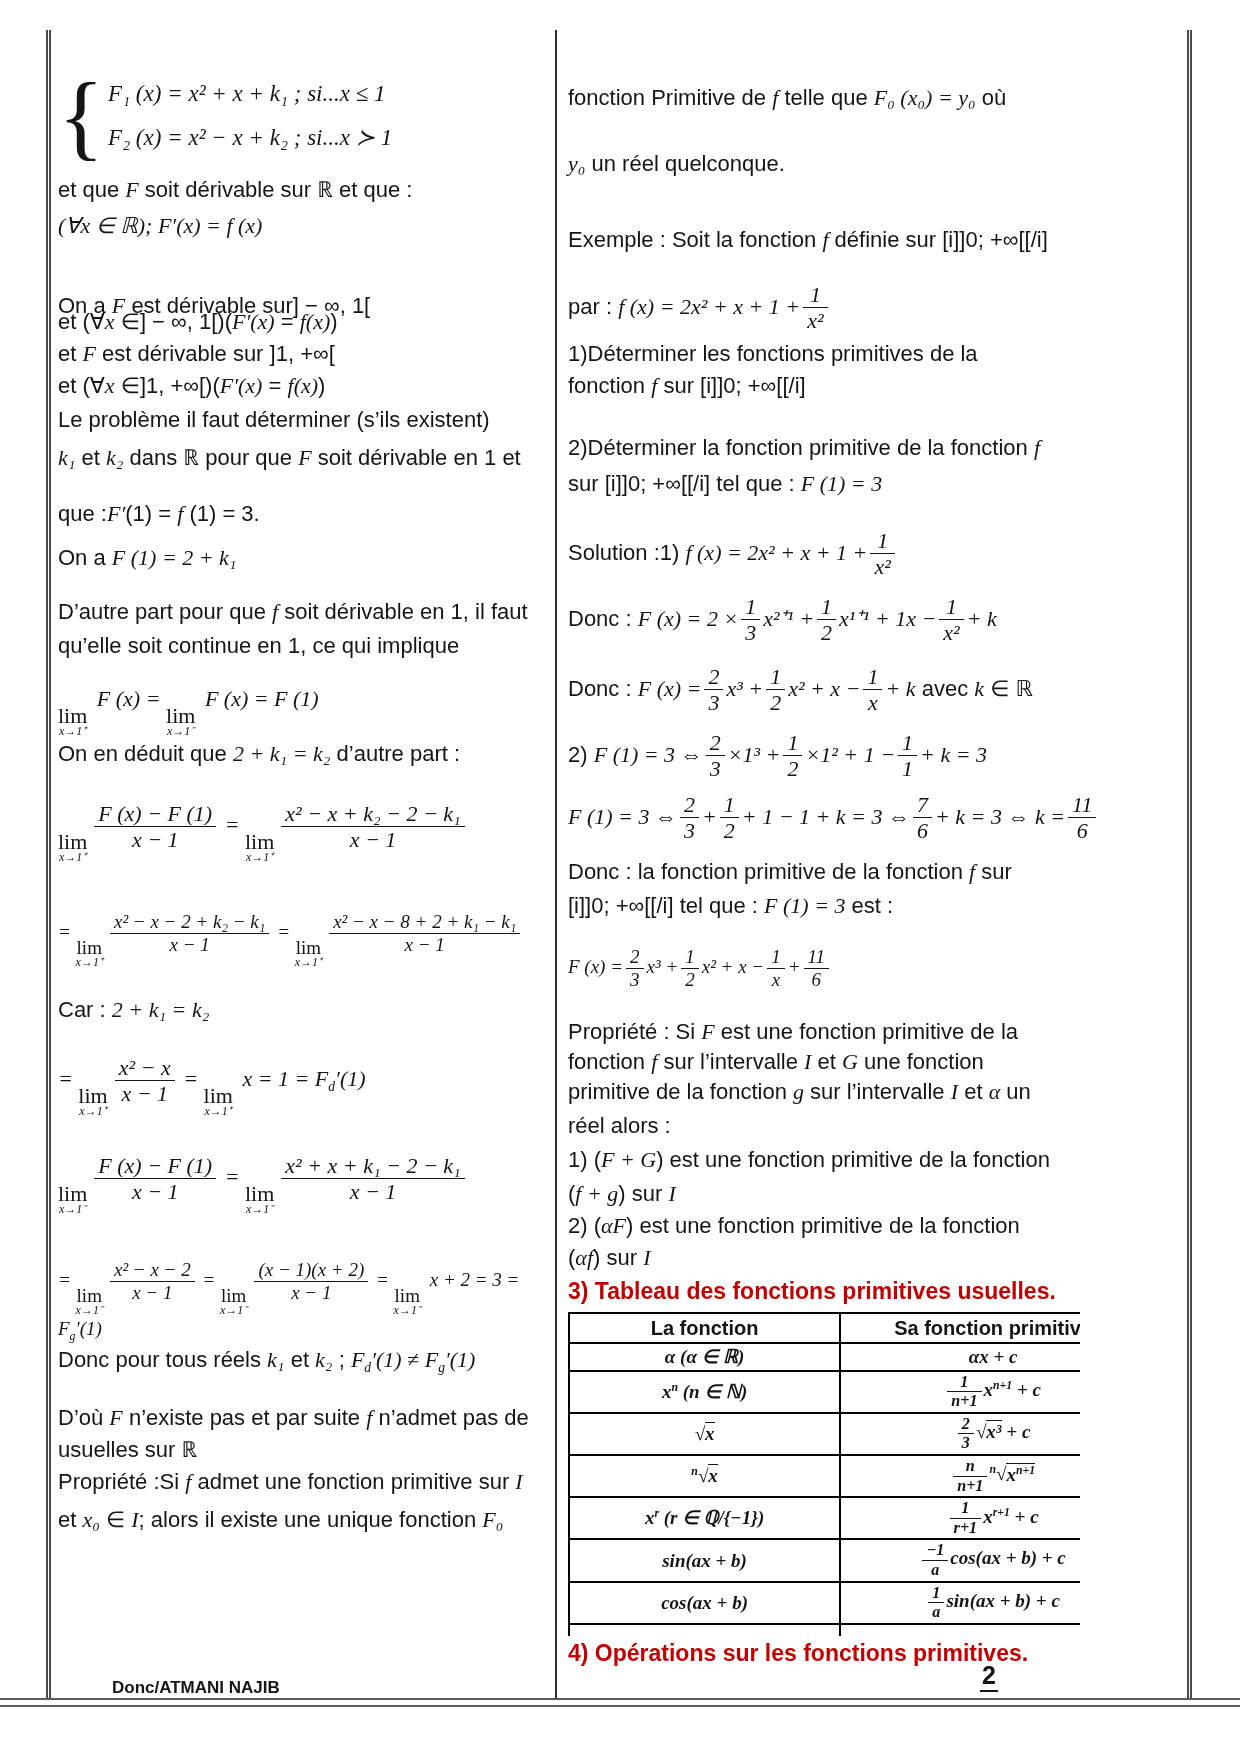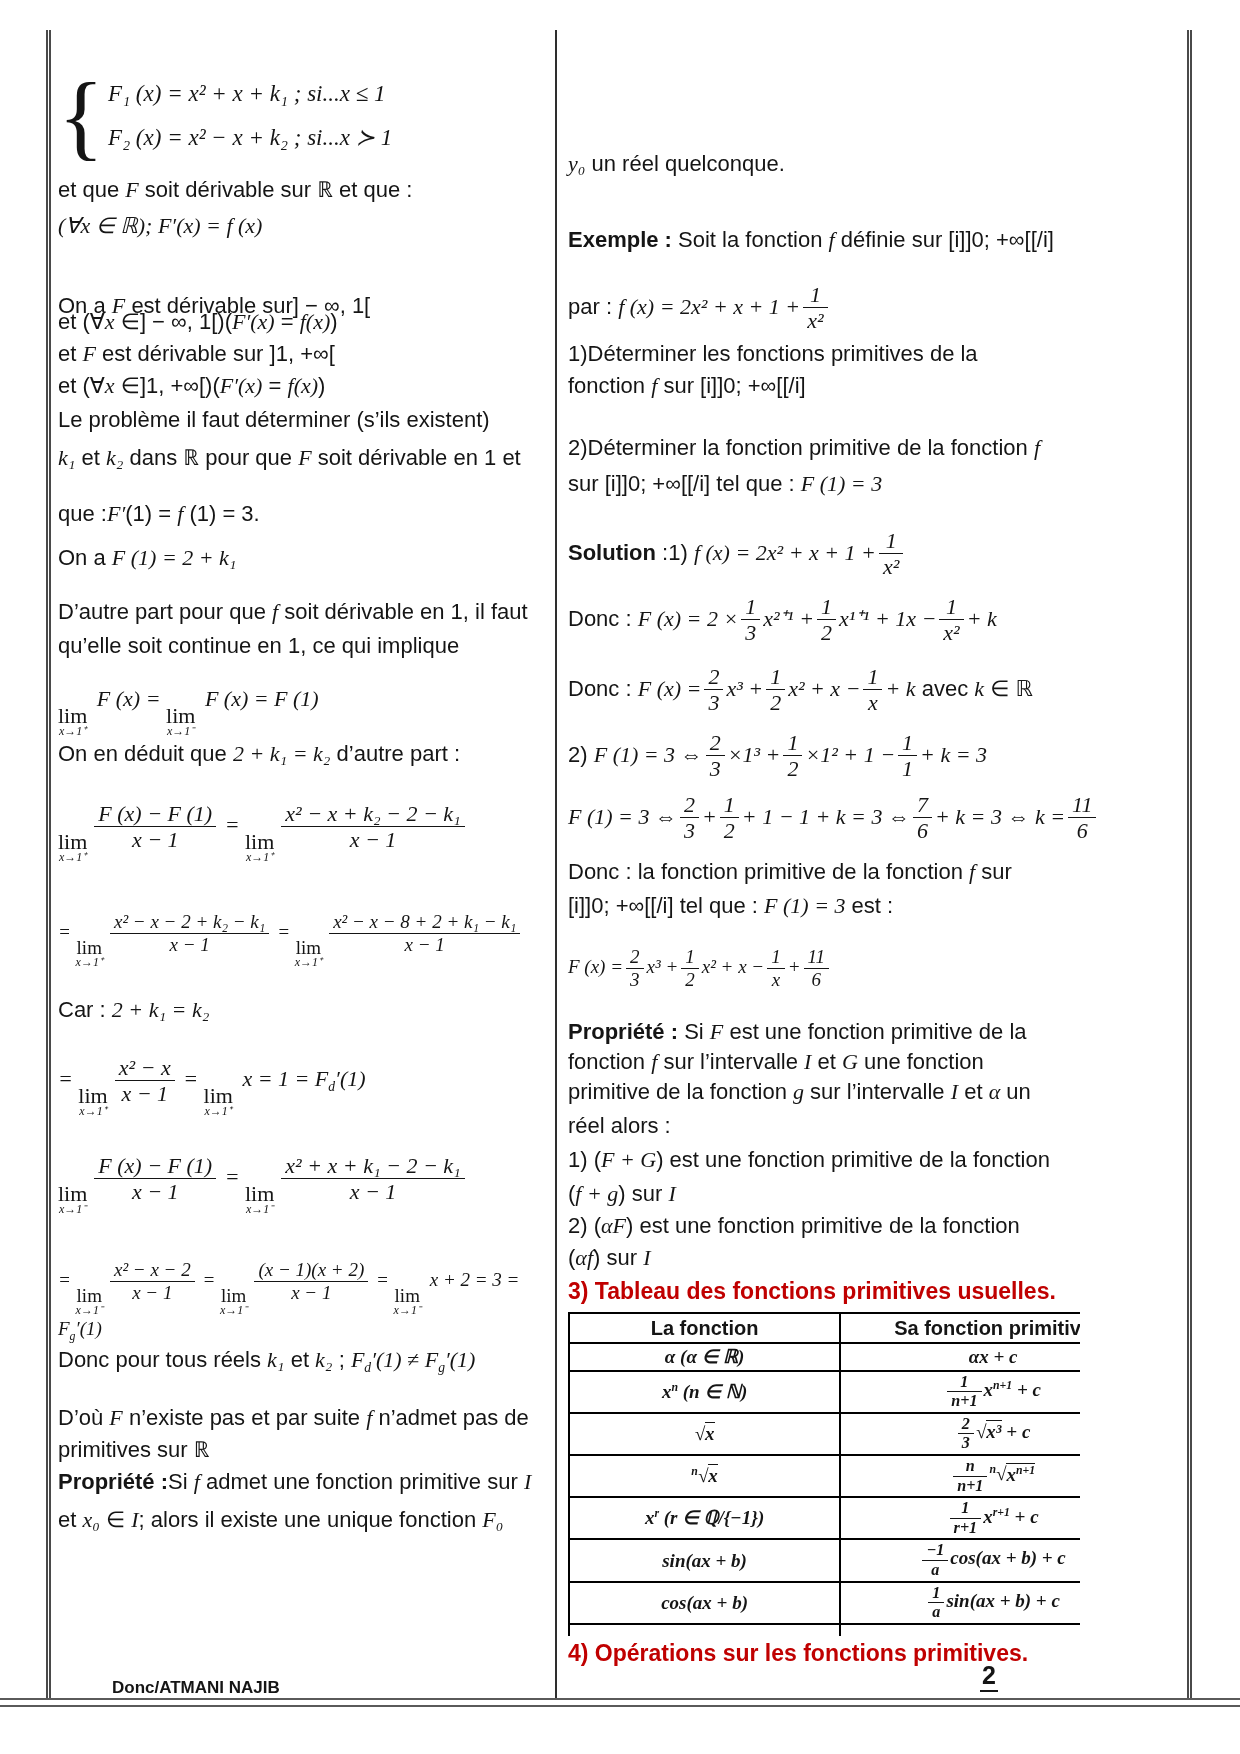--- a/index.html
+++ b/index.html
@@ -9,21 +9,21 @@
   .divider{position:absolute;left:555px;top:30px;width:2px;height:1668px;background:#2e2e2e;}
   .bottomrule{position:absolute;left:0;top:1698px;width:1240px;height:5px;
          border-top:2px solid #5a5a5a;border-bottom:2px solid #5a5a5a;}
   .ln{position:absolute;}
   .L{left:58px;width:498px;}
   .R{left:568px;width:618px;}
   .t{font:22px/1.3 "Liberation Sans", sans-serif;}
   .m{font:italic 22px/1.3 "Liberation Serif", serif;}
   .m2{font:italic 19px/1.3 "Liberation Serif", serif;}
   .v{font-family:"Liberation Serif", serif;font-style:italic;}
-  b{font-weight:bold;}
+  b{font-weight:normal;}
   sub,sup{font-size:62%;}
   .frac{display:inline-flex;flex-direction:column;text-align:center;vertical-align:middle;
         font-family:"Liberation Serif", serif;font-style:italic;margin:0 3px;line-height:1.15;}
   .fn{display:block;padding:0 4px;border-bottom:1.6px solid #151515;}
   .fd{display:block;padding:0 4px;}
   .lim{display:inline-flex;flex-direction:column;align-items:center;vertical-align:middle;
        font-family:"Liberation Serif", serif;font-style:normal;margin:0 4px 0 0;line-height:1.05;}
   .lw{display:block;margin-top:40px;}
   .ls{display:block;font-size:12px;font-style:italic;margin-top:-2px;}
   .sqrt{font-family:"Liberation Serif", serif;font-style:italic;white-space:nowrap;}
@@ -139,24 +139,25 @@
         <span class="ls">x→1⁻</span>
       </span><span class="frac">
         <span class="fn">(x − 1)(x + 2)</span>
         <span class="fd">x − 1</span>
       </span> = <span class="lim">
         <span class="lw">lim</span>
         <span class="ls">x→1⁻</span>
       </span> x + 2 = 3 = F<sub>g</sub>′(1)</div>
   <div class="ln L t" style="top:1346px">Donc pour tous réels  <i class="v">k₁</i> et <i class="v">k₂</i>   ;  <i class="v">F<sub>d</sub>′(1) ≠ F<sub>g</sub>′(1)</i></div>
   <div class="ln L t" style="top:1404px">D’où <i class="v">F</i> n’existe pas et par suite <i class="v">f</i> n’admet pas de</div>
-  <div class="ln L t" style="top:1436px">primitives sur ℝ</div>
+  <div class="ln L t" style="top:1436px">usuelles sur ℝ</div>
   <div class="ln L t" style="top:1468px"><b>Propriété :</b>Si <i class="v">f</i> admet une fonction primitive sur <i class="v">I</i></div>
   <div class="ln L t" style="top:1506px">et  <i class="v">x₀</i> ∈ <i class="v">I</i>; alors il existe une unique fonction  <i class="v">F₀</i></div>
 
+  <div class="ln R t" style="top:84px">fonction Primitive de <i class="v">f</i> telle que  <i class="v">F₀ (x₀) = y₀</i>  où</div>
   <div class="ln R t" style="top:150px"><i class="v">y₀</i>  un réel quelconque.</div>
   <div class="ln R t" style="top:226px"><b>Exemple  :</b>  Soit la fonction <i class="v">f</i> définie sur  [i]]0; +∞[[/i]</div>
   <div class="ln R t" style="top:282px">par :  <i class="v">f (x) = 2x² + x + 1 +</i><span class="frac">
         <span class="fn">1</span>
         <span class="fd">x²</span>
       </span></div>
   <div class="ln R t" style="top:340px">1)Déterminer les fonctions primitives de la</div>
   <div class="ln R t" style="top:372px">fonction <i class="v">f</i> sur  [i]]0; +∞[[/i]</div>
   <div class="ln R t" style="top:434px">2)Déterminer la fonction primitive de la fonction <i class="v">f</i></div>
   <div class="ln R t" style="top:470px">sur  [i]]0; +∞[[/i]  tel que :  <i class="v">F (1) = 3</i></div>

